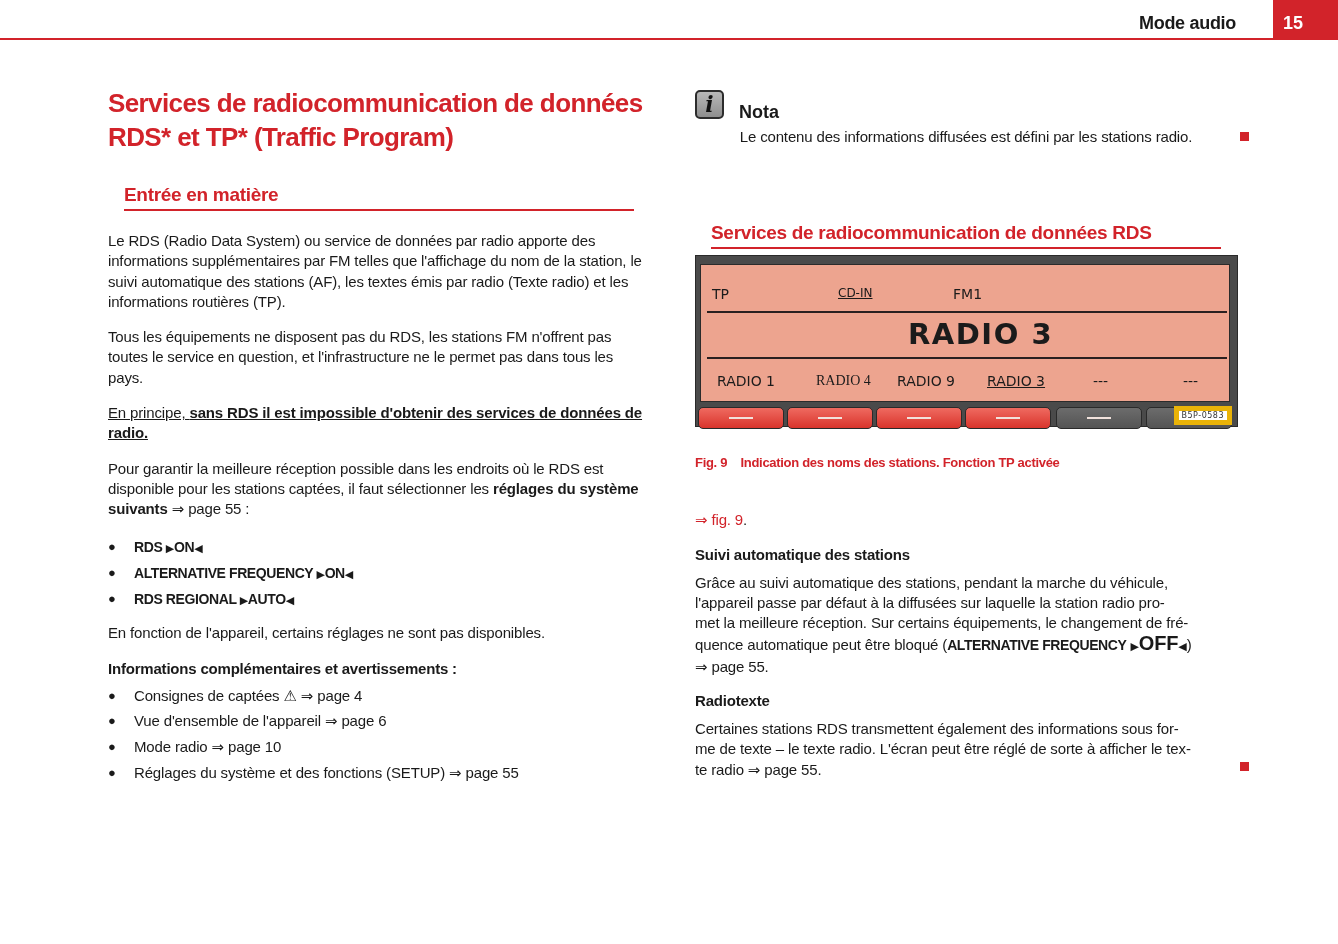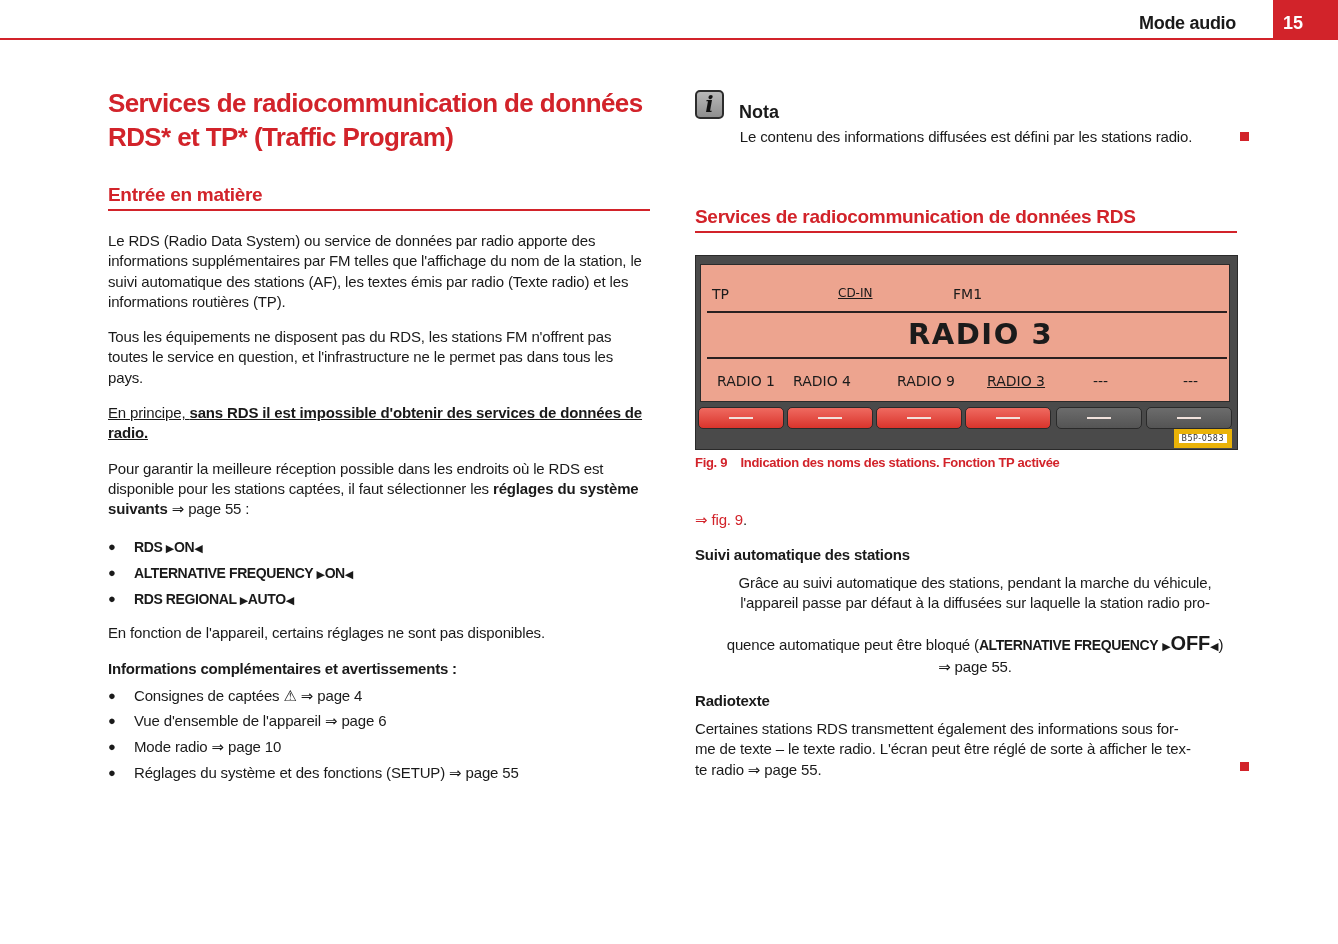--- a/index.html
+++ b/index.html
@@ -9,40 +9,40 @@
   }
   .header-line { position: absolute; left: 0; top: 38px; width: 1338px; height: 2px; background: #d2232a; }
   .header-title { position: absolute; right: 102px; top: 13px; font-size: 18px; font-weight: bold; letter-spacing: -0.3px; color: #1a1a1a; }
   .page-num-box { position: absolute; left: 1273px; top: 0; width: 65px; height: 39px; background: #d2232a; }
   .page-num { position: absolute; left: 10px; top: 13px; font-size: 18px; font-weight: bold; color: #ffffff; }
 
   .col-left { position: absolute; left: 108px; top: 86px; width: 542px; }
   .col-right { position: absolute; left: 695px; top: 86px; width: 542px; }
 
   .main-title { color: #d2232a; font-weight: bold; font-size: 26px; line-height: 34px; letter-spacing: -0.6px; margin: 0; }
-  .section-title { color: #d2232a; font-weight: bold; font-size: 19px; letter-spacing: -0.3px; padding-bottom: 3px; border-bottom: 2px solid #d2232a; margin: 0; }
+  .section-title { color: #d2232a; font-weight: bold; font-size: 19px; letter-spacing: -0.3px; padding-bottom: 3px; border-bottom: 2px solid #d2232a; margin: 16px; }
 
   p { margin: 0; font-size: 15px; line-height: 20.3px; letter-spacing: -0.15px; }
   .bold { font-weight: bold; }
   .sub { font-weight: bold; font-size: 15px; line-height: 20px; letter-spacing: -0.2px; }
   ul { list-style: none; margin: 0; padding: 0; }
   li { position: relative; padding-left: 26px; font-size: 15px; line-height: 20px; letter-spacing: -0.15px; }
   li .bullet { position: absolute; left: 0; top: 0; font-size: 13px; }
   .settings li { font-weight: bold; font-size: 14px; letter-spacing: -0.4px; height: 26px; line-height: 26px; }
   .info li { height: 25.6px; line-height: 25.6px; }
   .tri { font-size: 11px; }
   .red { color: #d2232a; }
   .end-square { position: absolute; width: 9px; height: 9px; background: #d2232a; }
 
   
   .nota-icon { position: absolute; left: 0; top: 4px; width: 29px; height: 29px; border: 2px solid #2c2c2c; border-radius: 5px; background: linear-gradient(#b8b8b8, #8e8e8e); box-sizing: border-box; text-align: center; font-family: "DejaVu Serif", serif; font-style: italic; font-weight: bold; font-size: 22px; line-height: 25px; color: #111; }
   .nota-title { position: absolute; left: 44px; top: 16px; font-size: 18px; font-weight: bold; }
 
   
-  .radio { position: absolute; left: 695px; top: 255px; width: 543px; height: 195px; background: #4a4a4a; box-sizing: border-box; border: 1px solid #2a2a2a; }
+  .radio { position: absolute; left: 695px; top: 255px; width: 543px; height: 172px; background: #4a4a4a; box-sizing: border-box; border: 1px solid #2a2a2a; }
   .screen { position: absolute; left: 4px; top: 8px; width: 530px; height: 138px; background: #eda48f; border: 1px solid #2b2b2b; box-sizing: border-box; }
   .lcd { position: absolute; font-family: "DejaVu Sans", sans-serif; color: #1b1b1b; font-size: 14px; }
   .lcd-line { position: absolute; left: 10px; width: 520px; height: 2px; background: #2a2020; }
   .big { font-size: 29px; font-weight: bold; letter-spacing: 1.5px; }
   .underline { text-decoration: underline; }
   .btn { position: absolute; top: 151px; width: 86px; height: 22px; border-radius: 5px; box-sizing: border-box; border: 1px solid #2a2a2a; }
   .btn.red-btn { background: linear-gradient(#ef6a60, #d9342c); }
   .btn.grey-btn { background: linear-gradient(#6c6c6c, #545454); }
   .btn .dash { position: absolute; left: 30px; top: 9px; width: 24px; height: 1.5px; background: #f1e2dc; }
   .code { position: absolute; right: 5px; bottom: 1px; background: #fff; color: #333; font-size: 8px; padding: 0 3px; border: 5px solid #eab308; letter-spacing: 0.5px; font-family: "DejaVu Sans", sans-serif; }
@@ -107,21 +107,21 @@
 
 <div class="radio">
   <div class="screen">
     <span class="lcd" style="left:11px; top:21px;">TP</span>
     <span class="lcd underline" style="left:137px; top:21px; font-size:12px;">CD-IN</span>
     <span class="lcd" style="left:252px; top:21px;">FM1</span>
     <div class="lcd-line" style="top:46px; left:6px;"></div>
     <span class="lcd big" style="left:207px; top:52px;">RADIO 3</span>
     <div class="lcd-line" style="top:92px; left:6px;"></div>
     <span class="lcd" style="left:16px; top:108px;">RADIO 1</span>
-    <span class="lcd" style="left:92px; top:108px;">RADIO 4</span>
+    <span class="lcd" style="left:115px; top:108px;font-family:Liberation Serif, serif;">RADIO 4</span>
     <span class="lcd" style="left:196px; top:108px;">RADIO 9</span>
     <span class="lcd underline" style="left:286px; top:108px;">RADIO 3</span>
     <span class="lcd" style="left:392px; top:108px;">---</span>
     <span class="lcd" style="left:482px; top:108px;">---</span>
   </div>
   <div class="btn red-btn" style="left:2px;">
       <div class="dash"></div>
     </div>
   <div class="btn red-btn" style="left:91px;">
       <div class="dash"></div>
@@ -144,24 +144,24 @@
 <div style="position:absolute; left:695px; top:453px; width:560px;">
   <span class="caption">Fig. 9</span>&nbsp;&nbsp;&nbsp;<span class="caption">Indication des noms des stations. Fonction TP activée</span>
 </div>
 
 <div style="position:absolute; left:695px; top:490px; width:560px;">
   <p>
     <br>
     <span class="red">⇒ fig. 9</span><span>.</span>
   </p>
   <p class="sub" style="margin-top:14px;">Suivi automatique des stations</p>
-  <p style="margin-top:8px;text-align:center;">
+  <p style="margin-top:8px;">
     <span>Grâce au suivi automatique des stations, pendant la marche du véhicule,</span><br>
     <span>l'appareil passe par défaut à la diffusées sur laquelle la station radio pro-</span><br>
-    <br>
+    <span>met la meilleure réception. Sur certains équipements, le changement de fré-</span><br>
     <span>quence automatique peut être bloqué (</span><span class="bold" style="font-size:14px; letter-spacing:-0.4px;">ALTERNATIVE FREQUENCY</span> <span class="tri">▶</span><span class="bold" style="font-size:20px;">OFF</span><span class="tri">◀</span><span>)</span><br>
     <span>⇒ page 55.</span>
   </p>
   <p class="sub" style="margin-top:14px;">Radiotexte</p>
   <p style="margin-top:8px;">
     <span>Certaines stations RDS transmettent également des informations sous for-</span><br>
     <span>me de texte – le texte radio. L'écran peut être réglé de sorte à afficher le tex-</span><br>
     <span>te radio ⇒ page 55.</span>
   </p>
 </div>

